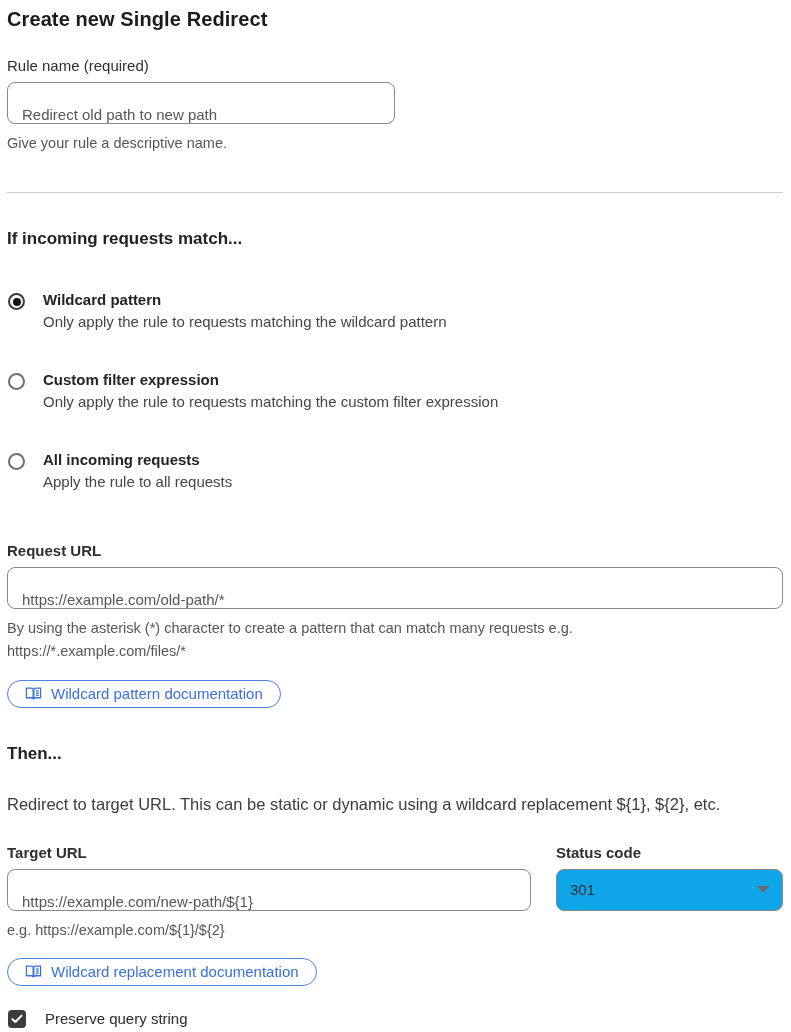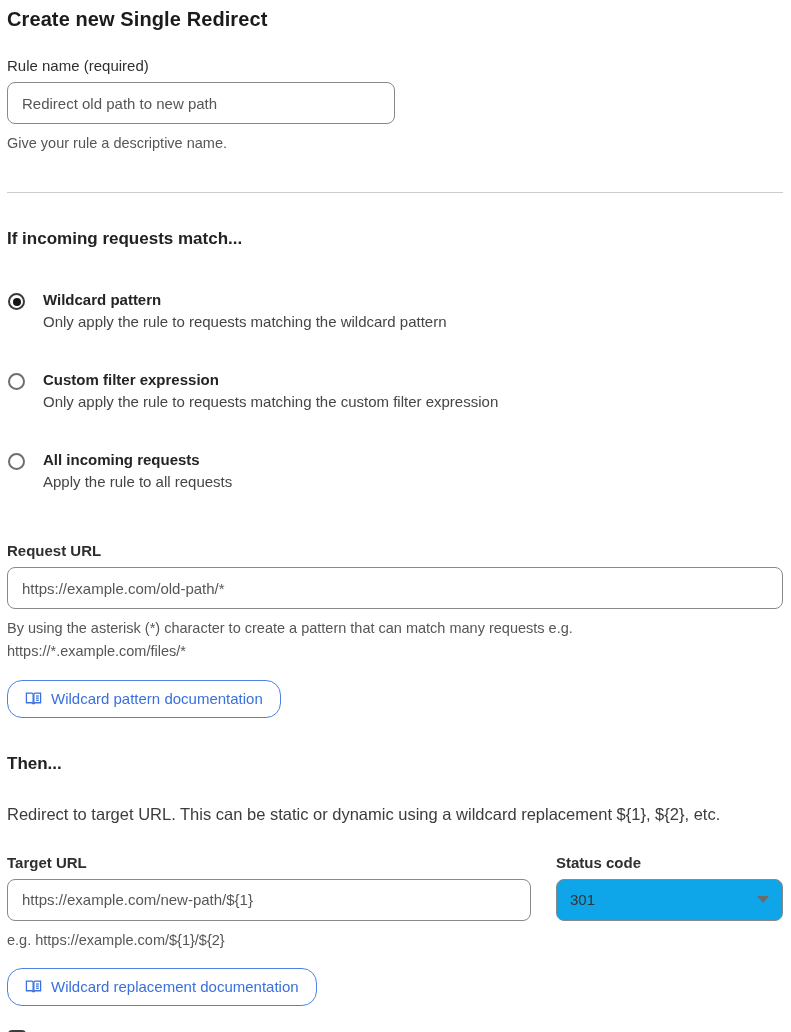--- a/index.html
+++ b/index.html
@@ -14,21 +14,21 @@
 
   .page-title {
     font-size: 20px; font-weight: 700; color: #1b1b1b;
     margin-top: 2px; margin-bottom: 26px; letter-spacing: 0.1px;
   }
 
   .field-label { font-size: 15px; color: #2f2f2f; margin-bottom: 8px; }
   .field-label.bold { font-weight: 700; }
 
   .text-input {
-    display: flex; align-items: center;
+    display: flex; align-items: flex-end;
     height: 42px; border: 1px solid #898989; border-radius: 8px;
     background: #fff; padding: 0 14px;
     font-size: 15px; color: #565656;
   }
   .rule-name-input { width: 388px; }
 
   .helper { font-size: 14.5px; color: #565656; margin-top: 8px; line-height: 1.6; }
 
   .divider { border: none; border-top: 1px solid #cccccc; margin: 37px 0 0 0; }
 
@@ -47,21 +47,21 @@
     content: ""; position: absolute; left: 2.5px; top: 2.5px;
     width: 8px; height: 8px; border-radius: 50%; background: #141414;
   }
   .radio-label { font-size: 15px; font-weight: 700; color: #242424; }
   .radio-desc { font-size: 15px; color: #454545; margin-top: 5px; }
 
   .url-block { margin-top: 52px; }
 
   .doc-button {
     display: inline-flex; align-items: center; gap: 9px;
-    height: 38px; padding: 0 17px; margin-top: 16px;
+    height: 28px; padding: 0 17px; margin-top: 16px;
     border: 1.5px solid #4d82e3; border-radius: 15px; background: #fff;
     color: #3a70dd; font-size: 15px; cursor: pointer;
     font-family: "Liberation Sans", "DejaVu Sans", sans-serif;
   }
   .doc-button svg { display: block; }
 
   .then-desc { font-size: 16.5px; color: #3c3c3c; margin-top: 31px; }
 
   .target-row { display: flex; gap: 25px; margin-top: 30px; }
   .target-col { flex: 1 1 auto; }

